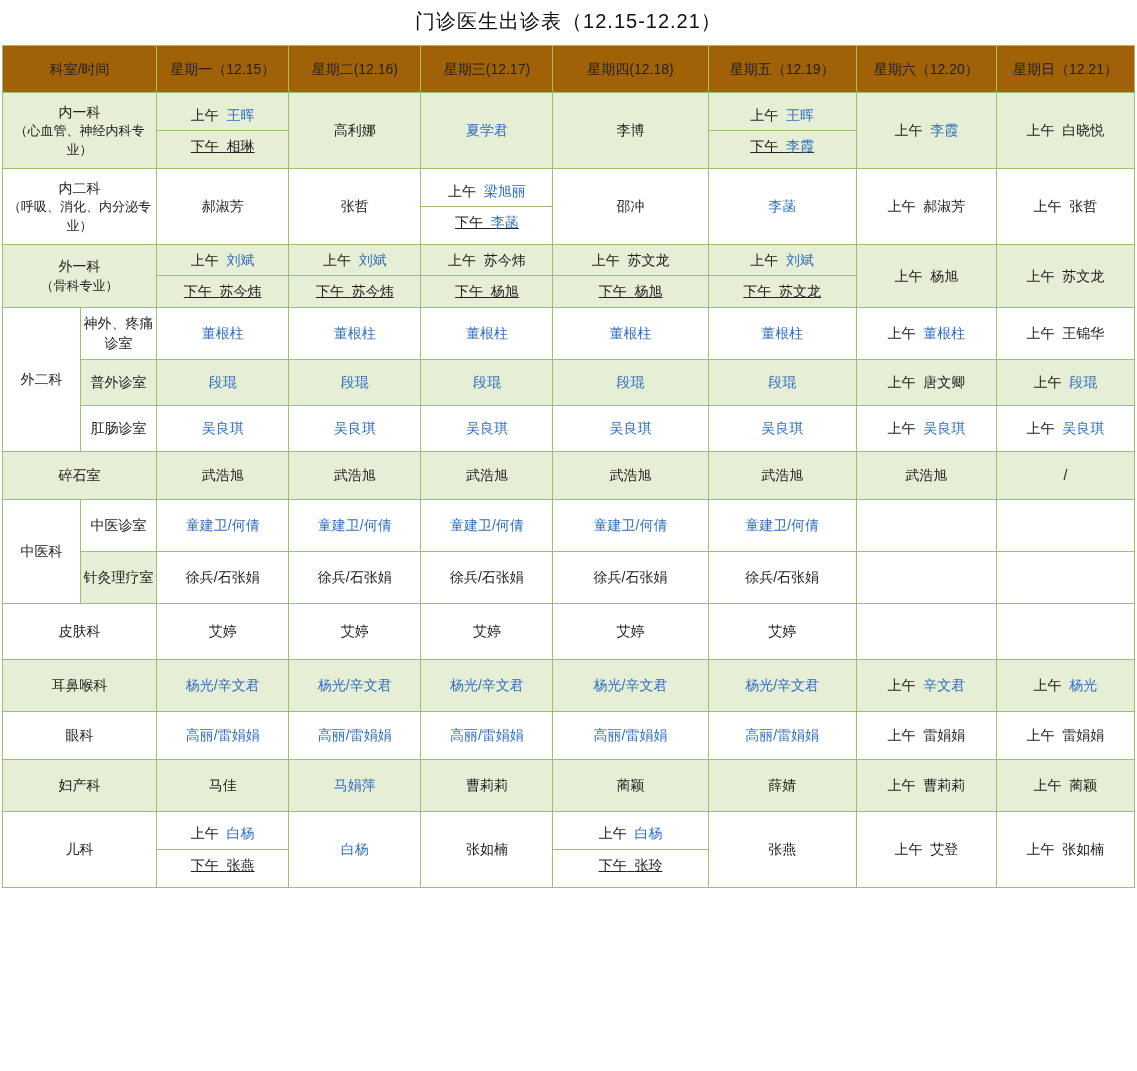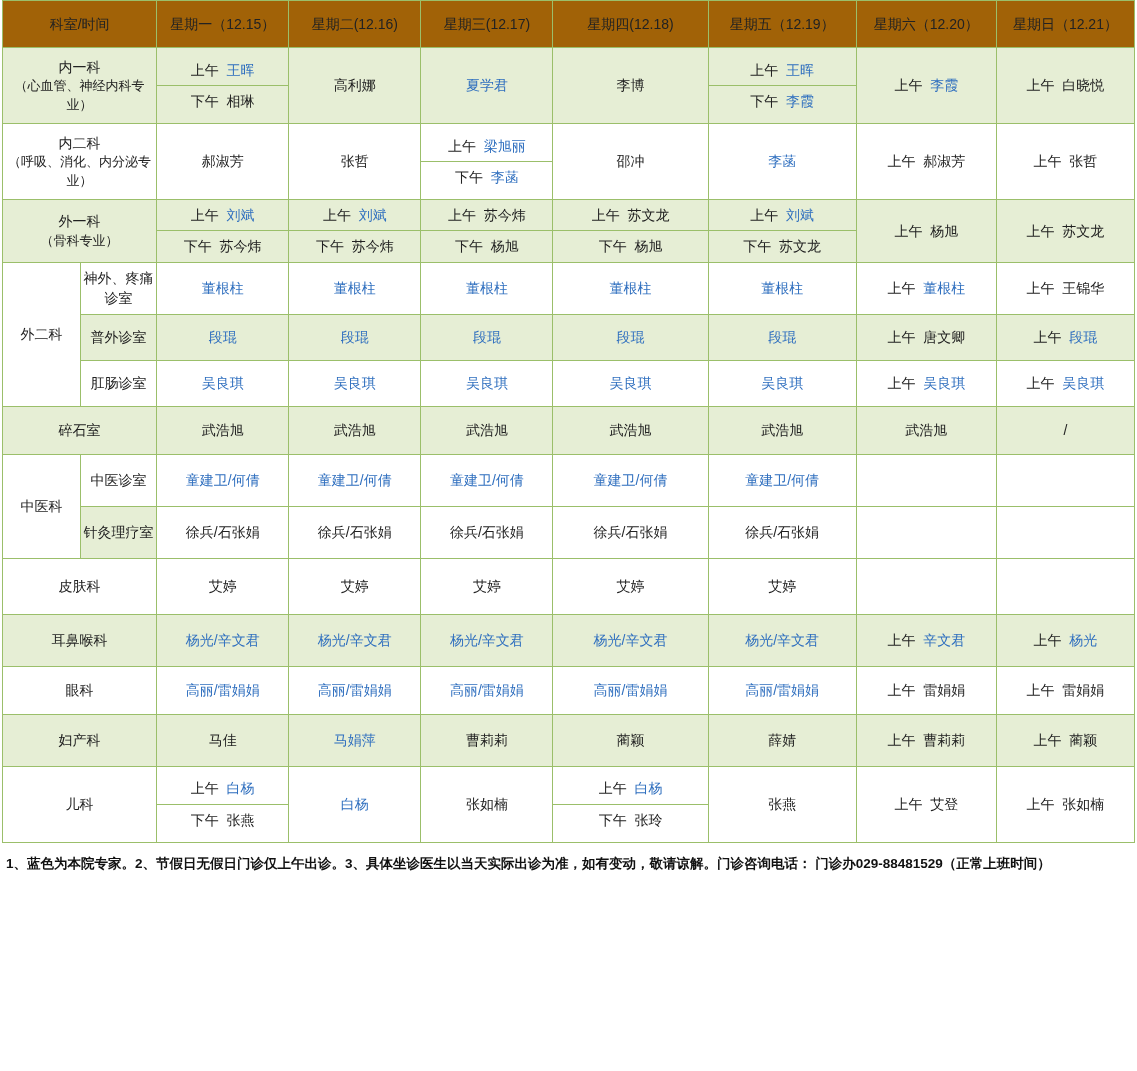--- a/index.html
+++ b/index.html
@@ -49,41 +49,42 @@
     width:100%;
     border-collapse:collapse;
     table-layout:fixed;
   }
   table.split td{
     border:0;
     border-bottom:1px solid #9bbf6a;
     padding:5px 2px;
     font-size:14px;
   }
-  table.split tr:last-child td{border-bottom:0;}
+  table.split tr:last-child td{border-bottom:0;text-decoration:underline;}
   .note{
     margin:10px 4px 0 4px;
     font-size:13.5px;
     line-height:1.7;
     color:#111;
     font-weight:bold;
   }
   .vhead{
     writing-mode:horizontal-tb;
     font-size:14.5px;
     line-height:1.3;
     margin-left:22px;
   }
   .slash{font-size:15px;}
 </style>
 </head>
 <body>
 
 <div class="page">
 
+  <div class="title">门诊医生出诊表（12.15-12.21）</div>
 
   <table class="sched">
     <colgroup>
       <col style="width:78px">
         <col style="width:76px">
       <col style="width:132px">
         <col style="width:132px">
         <col style="width:132px">
       <col style="width:155px">
         <col style="width:148px">
@@ -370,14 +371,13 @@
               </tbody>
             </table>
           </td>
       <td><span>张燕</span></td>
       <td><span>上午</span>&nbsp; <span>艾登</span></td>
       <td><span>上午</span>&nbsp; <span>张如楠</span></td>
     </tr>
   </tbody>
     </table>
 
-  <div class="note">1、蓝色为本院专家。2、节假日无假日门诊仅上午出诊。3、具体坐诊医生以当天实际出诊为准，如有变动，敬请谅解。门诊咨询电话： 门诊办029-88481529（正常上班时间）</div>
 </div>
 
 </body></html>

